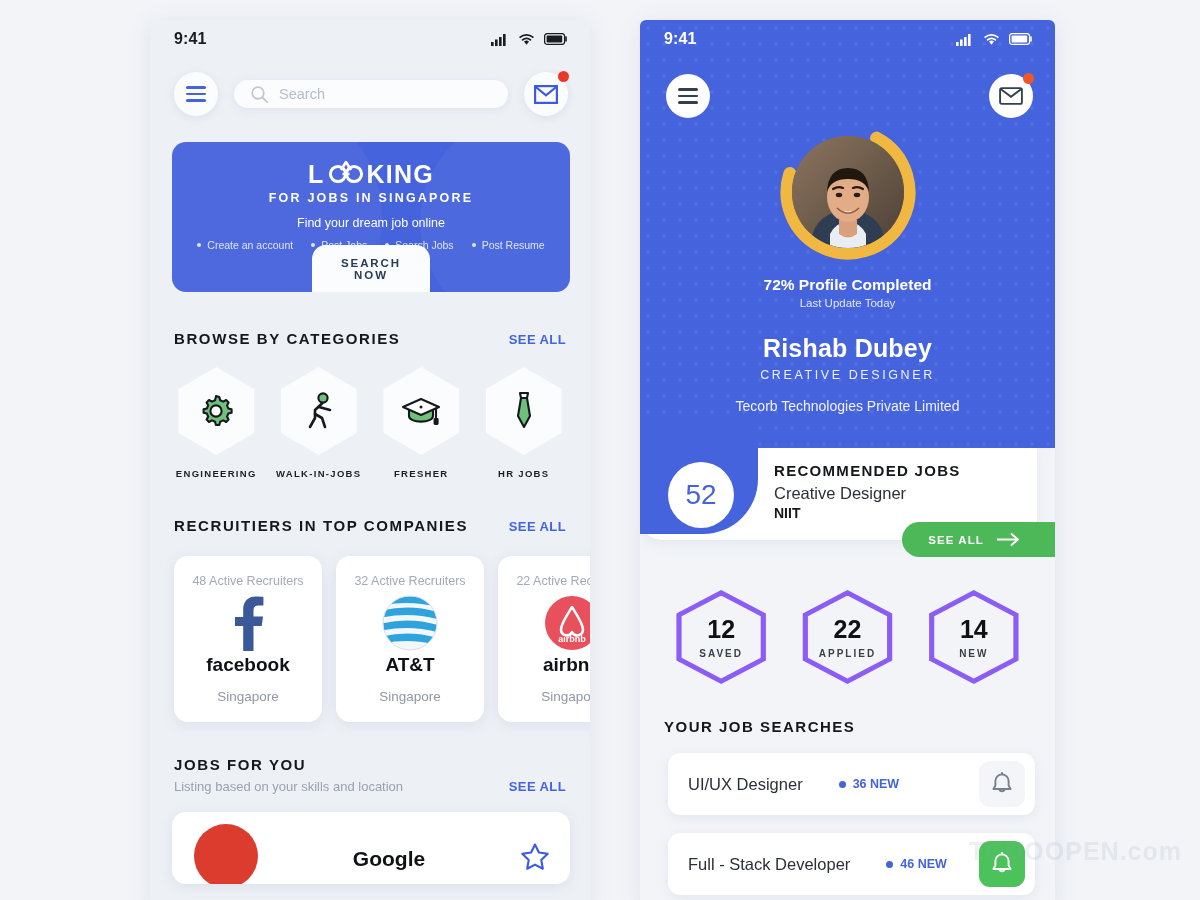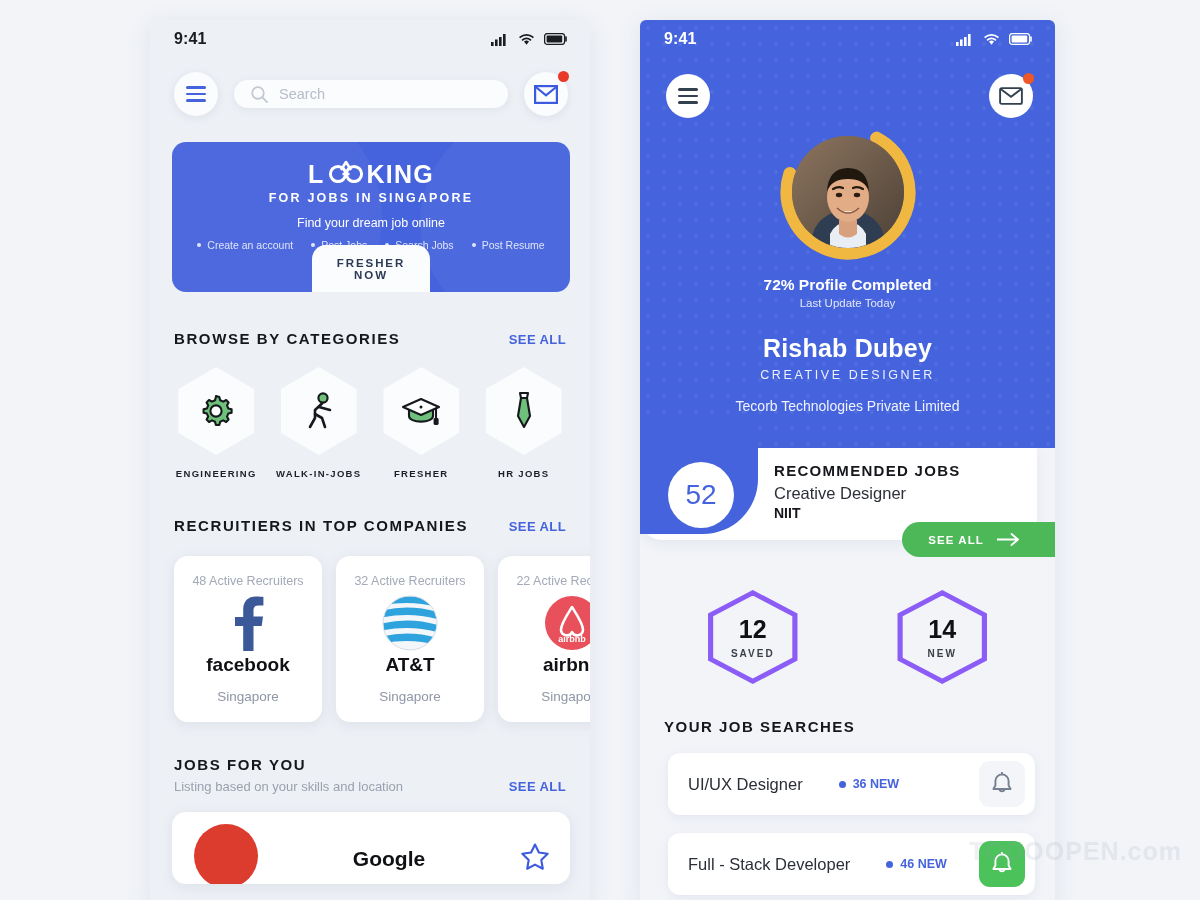--- a/index.html
+++ b/index.html
@@ -364,21 +364,21 @@
           </div>
           <div class="bn-sub">FOR JOBS IN SINGAPORE</div>
           <div class="bn-tag">Find your dream job online</div>
           <div class="bn-list">
             <span>Create an account</span>
             <span>Post Jobs</span>
             <span>Search Jobs</span>
             <span>Post Resume</span>
           </div>
         </div>
-        <div class="bn-cta">FRESHER NOW</div>
+        <div class="bn-cta">SEARCH NOW</div>
       </div>
 
       <div class="sec-head">
         <span class="sec-title">BROWSE BY CATEGORIES</span>
         <span class="see-all">SEE ALL</span>
       </div>
       <div class="cats">
         <div class="cat">
           <div class="hexwrap">
             <svg width="40" height="40" viewBox="0 0 40 40">
@@ -600,20 +600,26 @@
 
     <div class="stats">
       <div class="stat">
         <div class="stat-inner">
           <span class="stat-num">12</span>
           <span class="stat-lbl">SAVED</span>
         </div>
       </div>
       <div class="stat">
         <div class="stat-inner">
+          <span class="stat-num">22</span>
+          <span class="stat-lbl">APPLIED</span>
+        </div>
+      </div>
+      <div class="stat">
+        <div class="stat-inner">
           <span class="stat-num">14</span>
           <span class="stat-lbl">NEW</span>
         </div>
       </div>
     </div>
 
     <div class="r-sec-title">YOUR JOB SEARCHES</div>
 
     <div class="srch-row">
       <span class="srch-name">UI/UX Designer</span>

